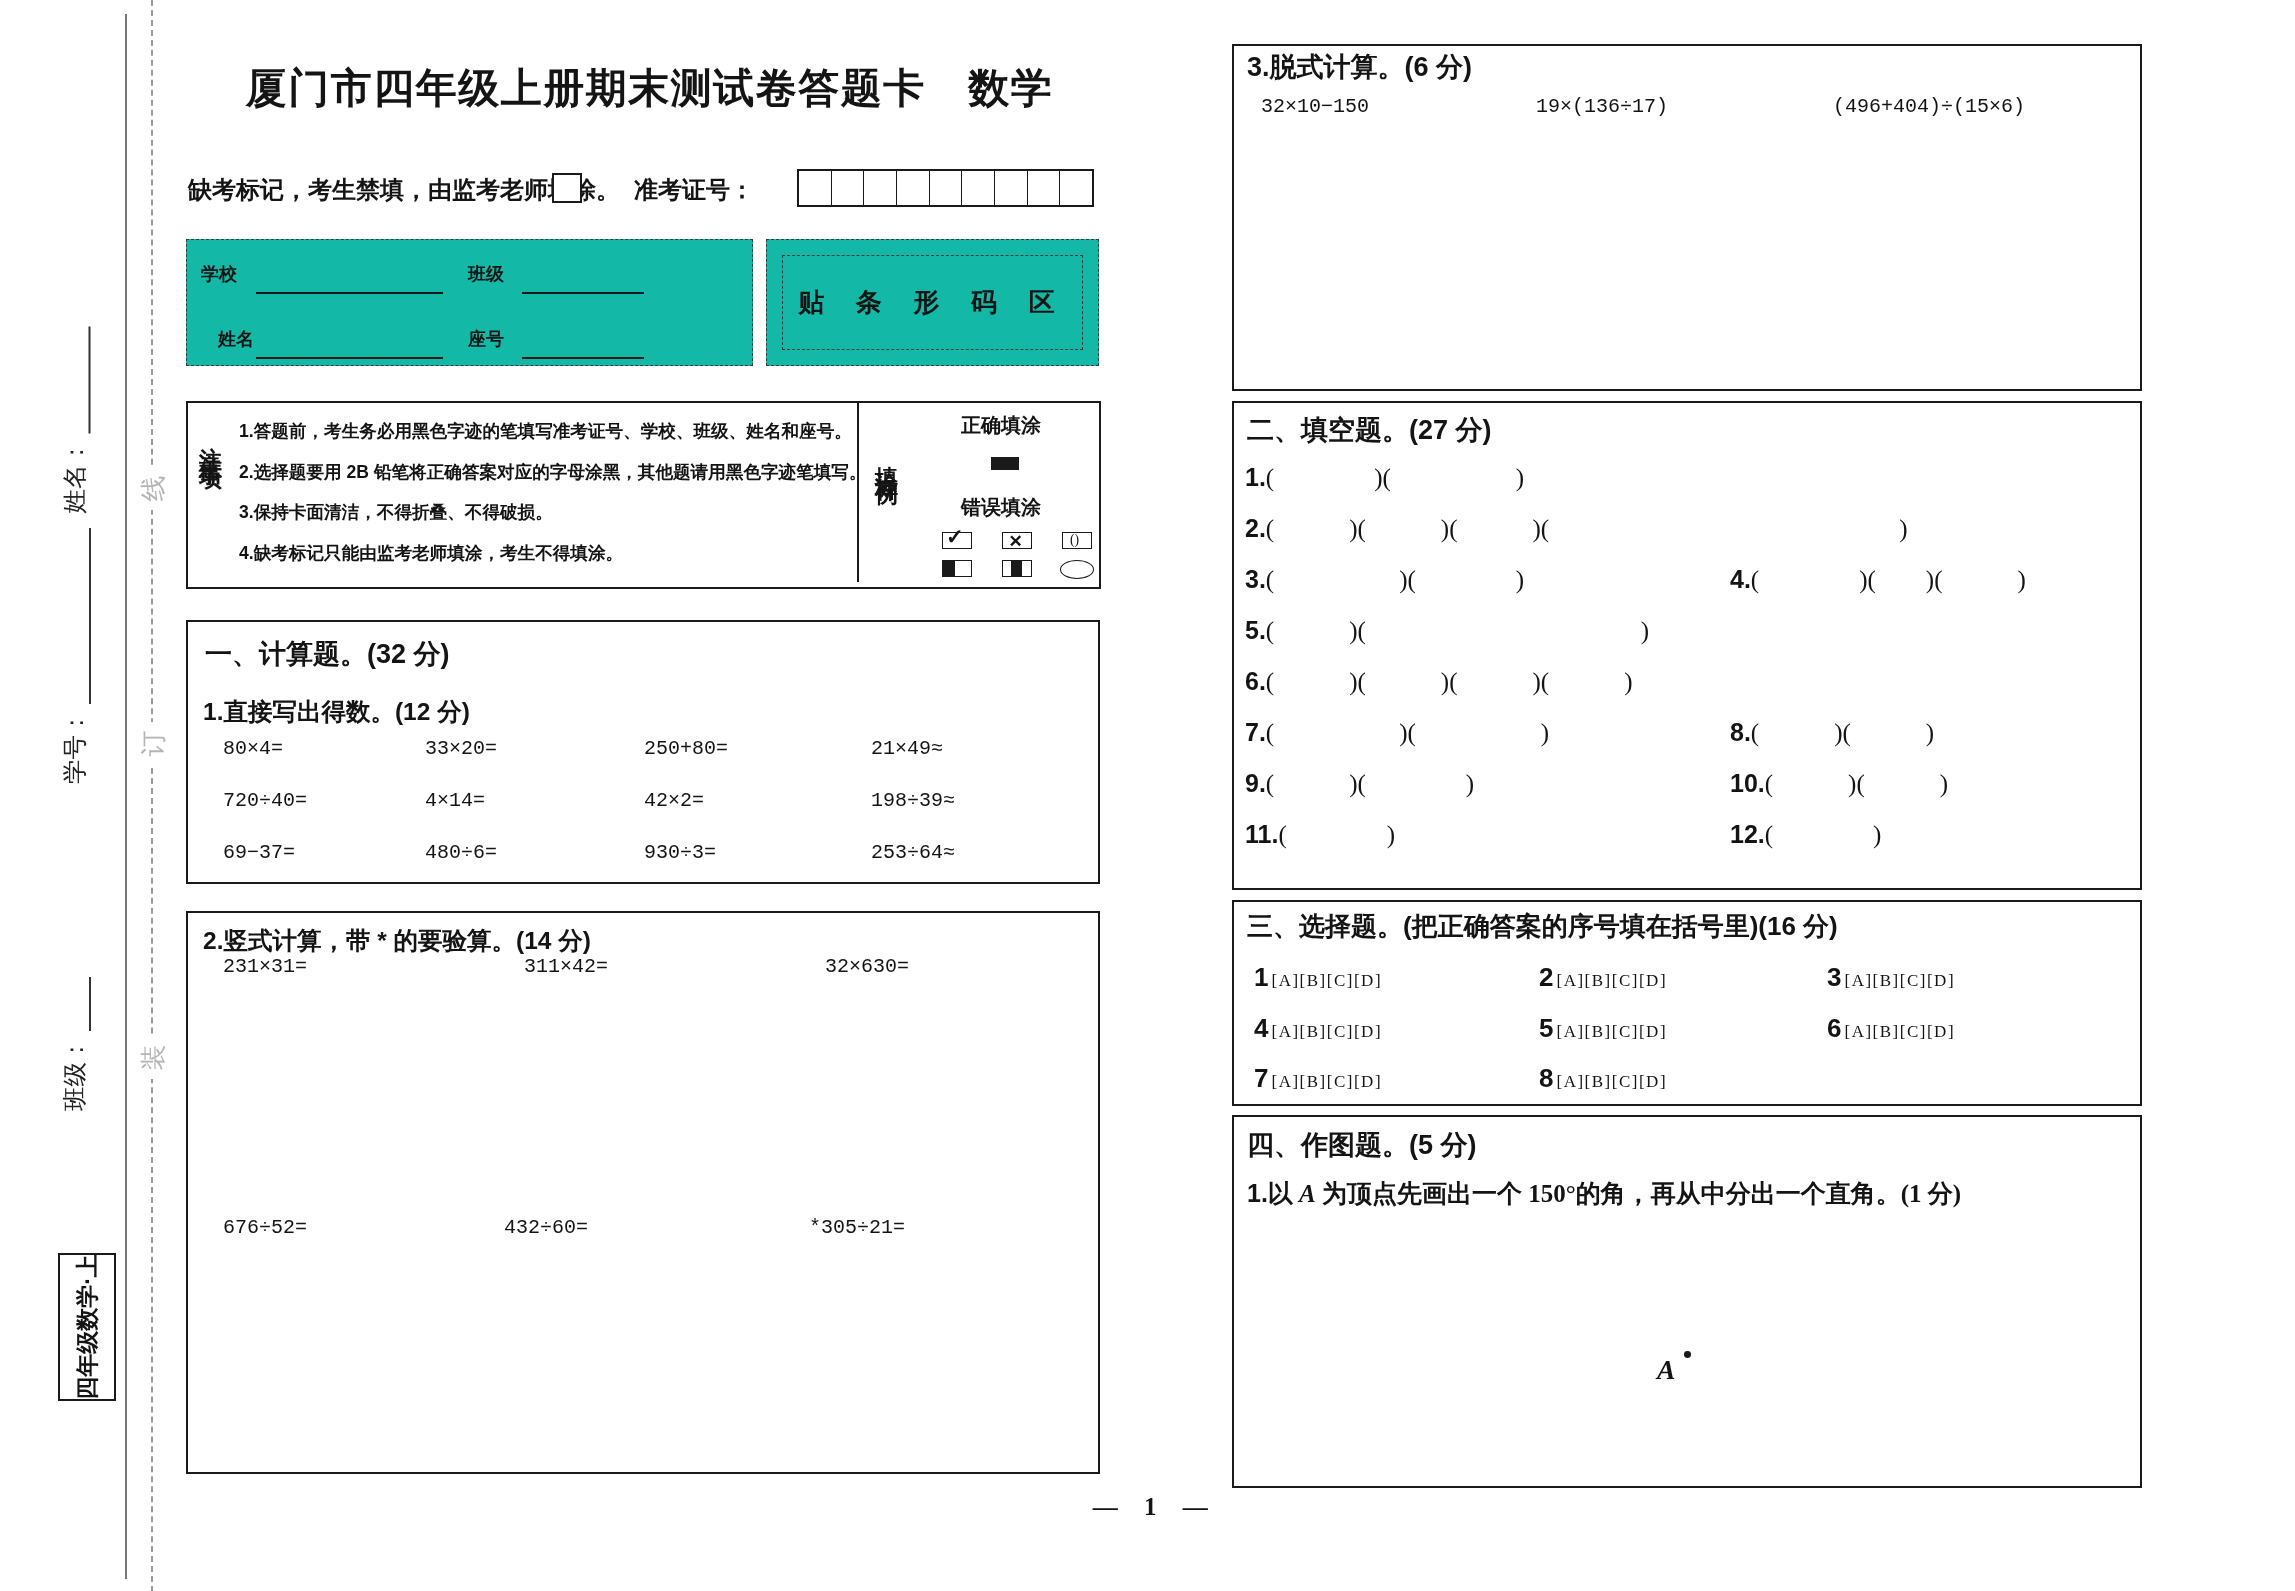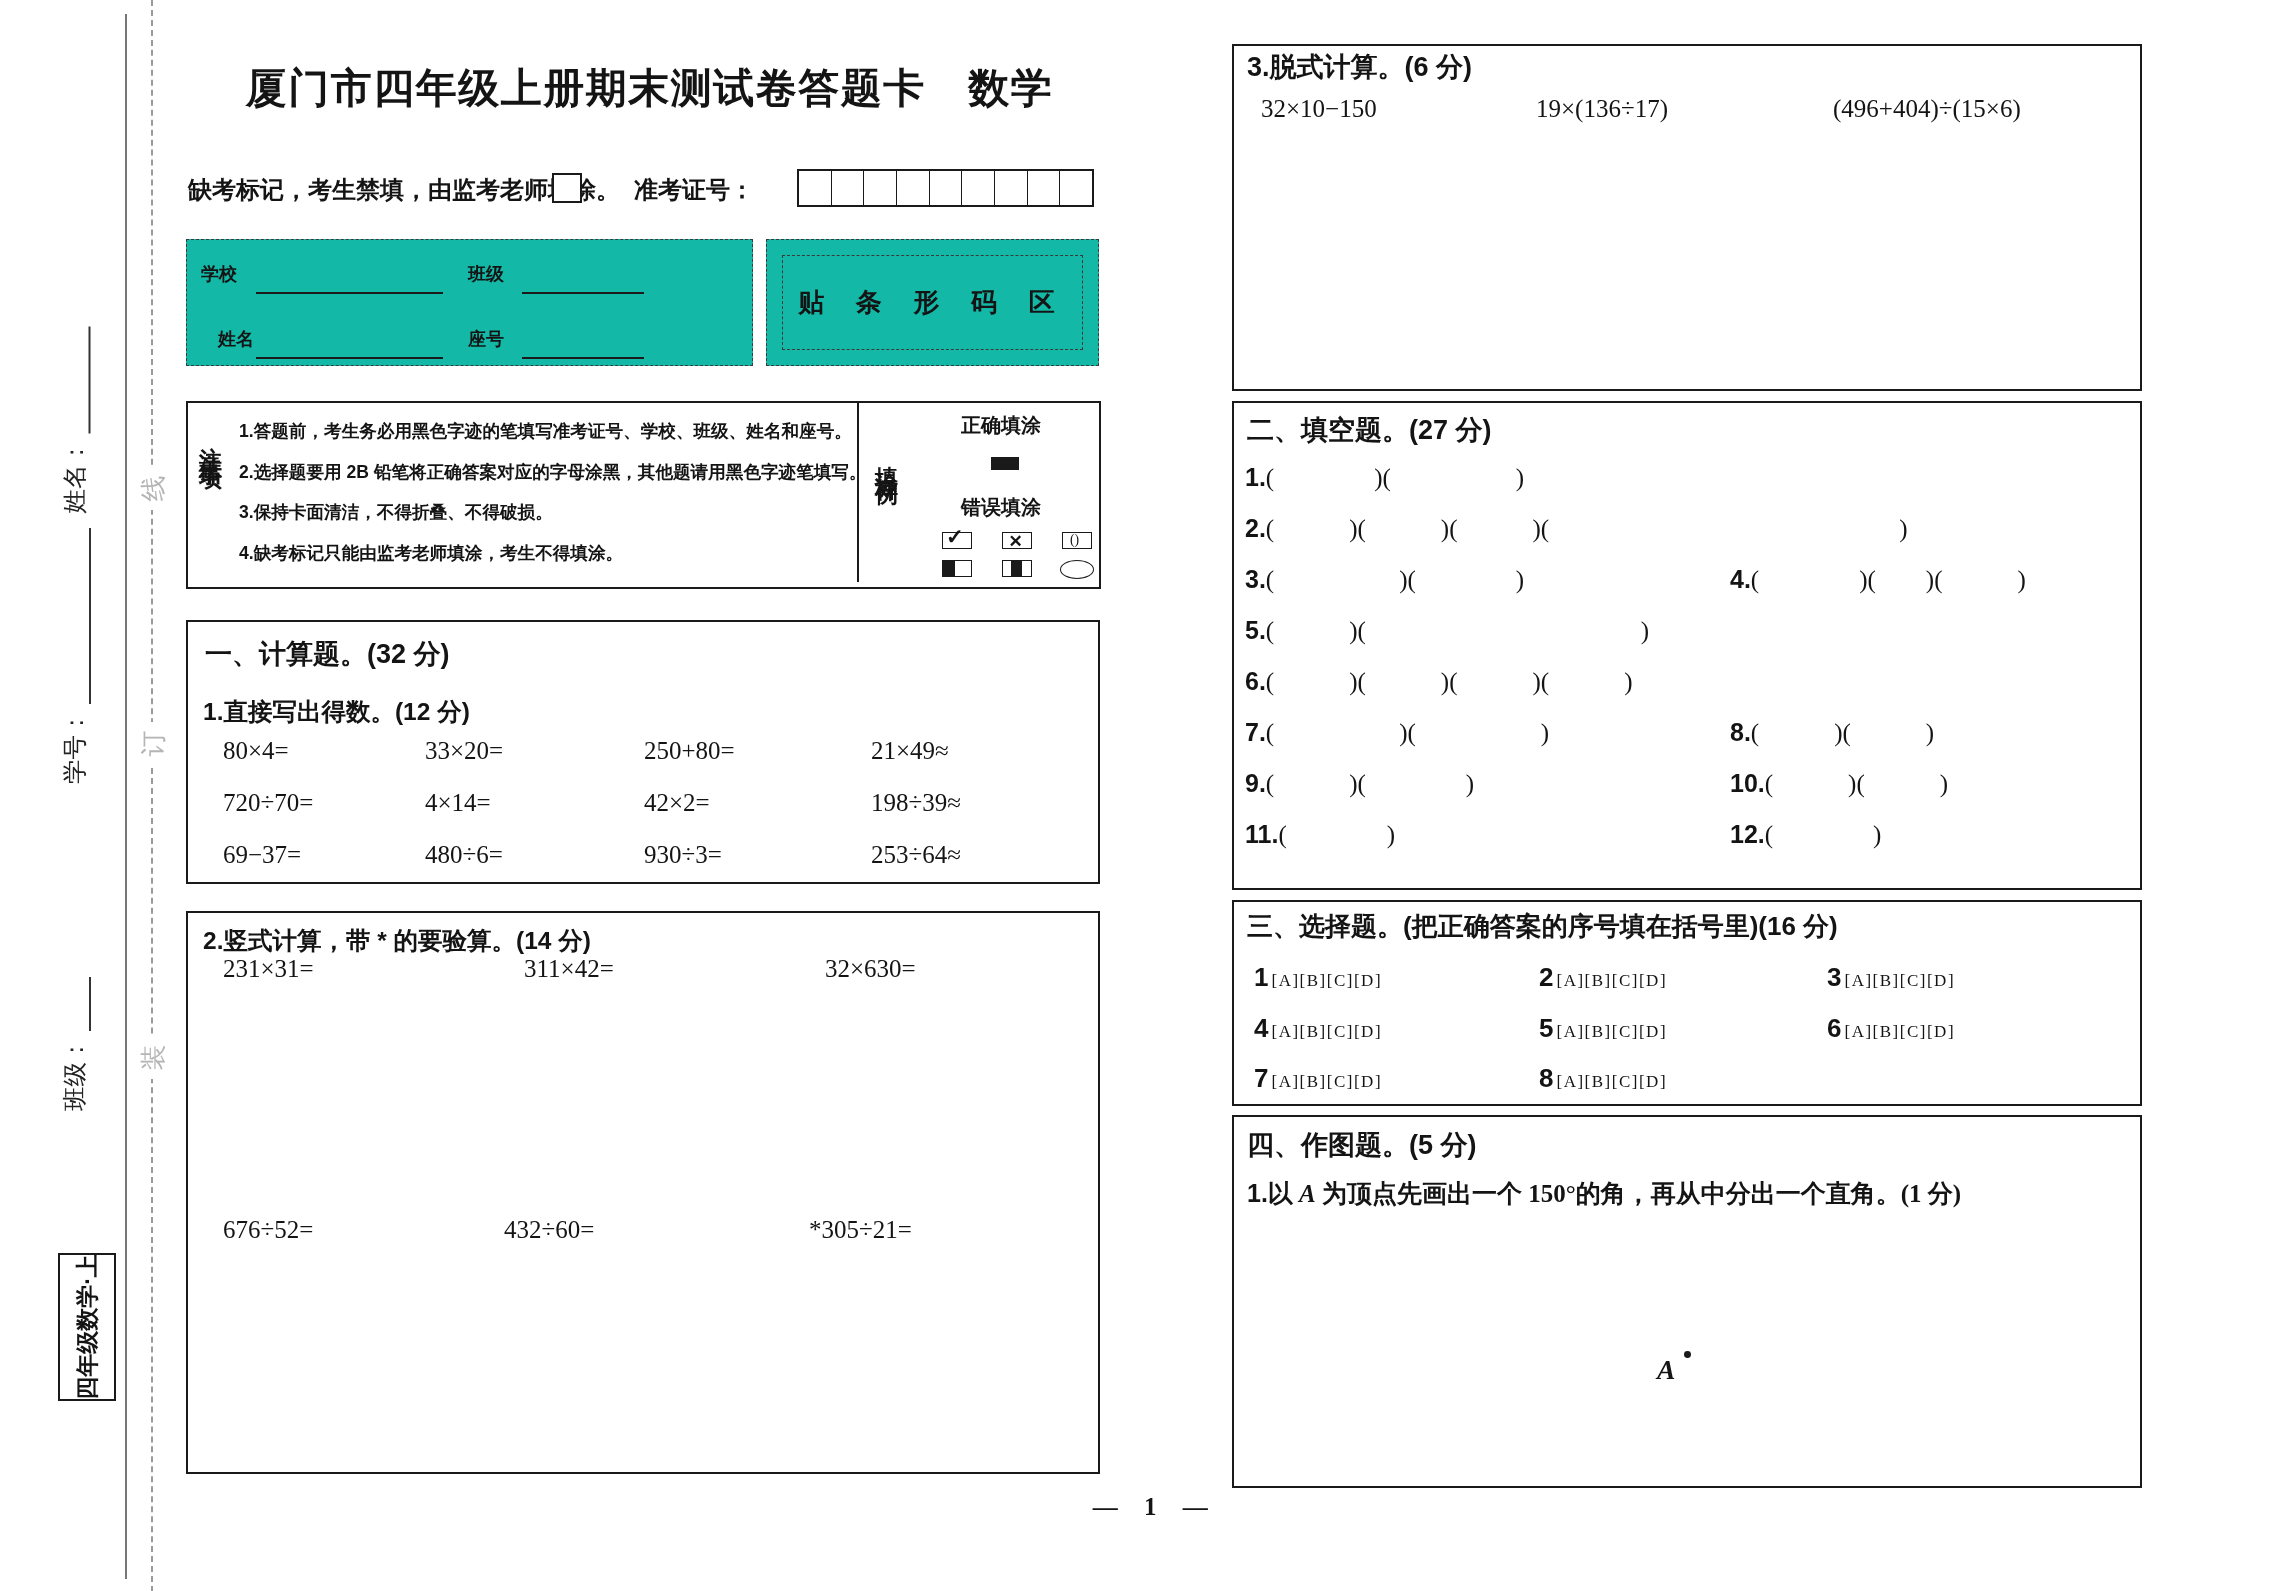--- a/index.html
+++ b/index.html
@@ -3,21 +3,21 @@
 <meta charset="utf-8">
 <style>
   html,body{margin:0;padding:0;background:#e8e8e8;}
   .sheet{position:relative;width:2295px;height:1592px;background:#ffffff;
          font-family:"Liberation Serif",serif;color:#141414;overflow:hidden;}
   .abs{position:absolute;}
   .box{position:absolute;border:2.3px solid #1a1a1a;background:#fff;}
   .dbox{position:absolute;border:1.5px dashed #3a3a3a;background:#14b8a6;}
   .h{font-family:"Liberation Sans",sans-serif;font-weight:700;font-size:27px;white-space:nowrap;}
   .h2{font-family:"Liberation Sans",sans-serif;font-weight:700;font-size:24.5px;white-space:nowrap;}
-  .expr{font-family:Liberation Serif, serif;font-size:25px;white-space:nowrap;}
+  .expr{font-family:Liberation Mono, monospace;font-size:20px;white-space:nowrap;}
   .lbl{font-family:"Liberation Sans",sans-serif;font-weight:700;font-size:18px;white-space:nowrap;}
   .note{font-family:"Liberation Sans",sans-serif;font-weight:700;font-size:17.6px;white-space:nowrap;}
   .pre{white-space:pre;}
   .uline{display:inline-block;border-bottom:2.3px solid #333;height:23px;margin-left:6.1px;}
   .fline{position:absolute;height:0;border-bottom:2.3px solid #1a1a1a;}
   .sideg{position:absolute;height:34px;display:flex;align-items:flex-end;
          transform:rotate(-90deg);font-size:24.5px;color:#222;white-space:nowrap;}
   .vstack{writing-mode:vertical-rl;text-orientation:upright;
           font-family:"Liberation Sans",sans-serif;font-weight:700;font-size:23px;letter-spacing:7.6px;}
   .bchar{position:absolute;left:132px;width:43px;height:35px;text-align:center;line-height:35px;
@@ -122,21 +122,21 @@
   <div class="abs" style="left:1060px;top:560px;width:32px;height:17px;border:1.5px solid #1a1a1a;border-radius:50%;"></div>
 
   <div class="box" style="left:186px;top:620px;width:910px;height:260px;"></div>
   <div class="abs h" style="left:205px;top:636px;">一、计算题。(32 分)</div>
   <div class="abs h2" style="left:203px;top:695px;">1.直接写出得数。(12 分)</div>
 
   <div class="abs expr" style="left:223px;top:737px;">80×4=</div>
   <div class="abs expr" style="left:425px;top:737px;">33×20=</div>
   <div class="abs expr" style="left:644px;top:737px;">250+80=</div>
   <div class="abs expr" style="left:871px;top:737px;">21×49≈</div>
-  <div class="abs expr" style="left:223px;top:789px;">720÷70=</div>
+  <div class="abs expr" style="left:223px;top:789px;">720÷40=</div>
   <div class="abs expr" style="left:425px;top:789px;">4×14=</div>
   <div class="abs expr" style="left:644px;top:789px;">42×2=</div>
   <div class="abs expr" style="left:871px;top:789px;">198÷39≈</div>
   <div class="abs expr" style="left:223px;top:841px;">69−37=</div>
   <div class="abs expr" style="left:425px;top:841px;">480÷6=</div>
   <div class="abs expr" style="left:644px;top:841px;">930÷3=</div>
   <div class="abs expr" style="left:871px;top:841px;">253÷64≈</div>
 
   <div class="box" style="left:186px;top:911px;width:910px;height:559px;"></div>
   <div class="abs h2" style="left:203px;top:924px;">2.竖式计算，带 * 的要验算。(14 分)</div>

